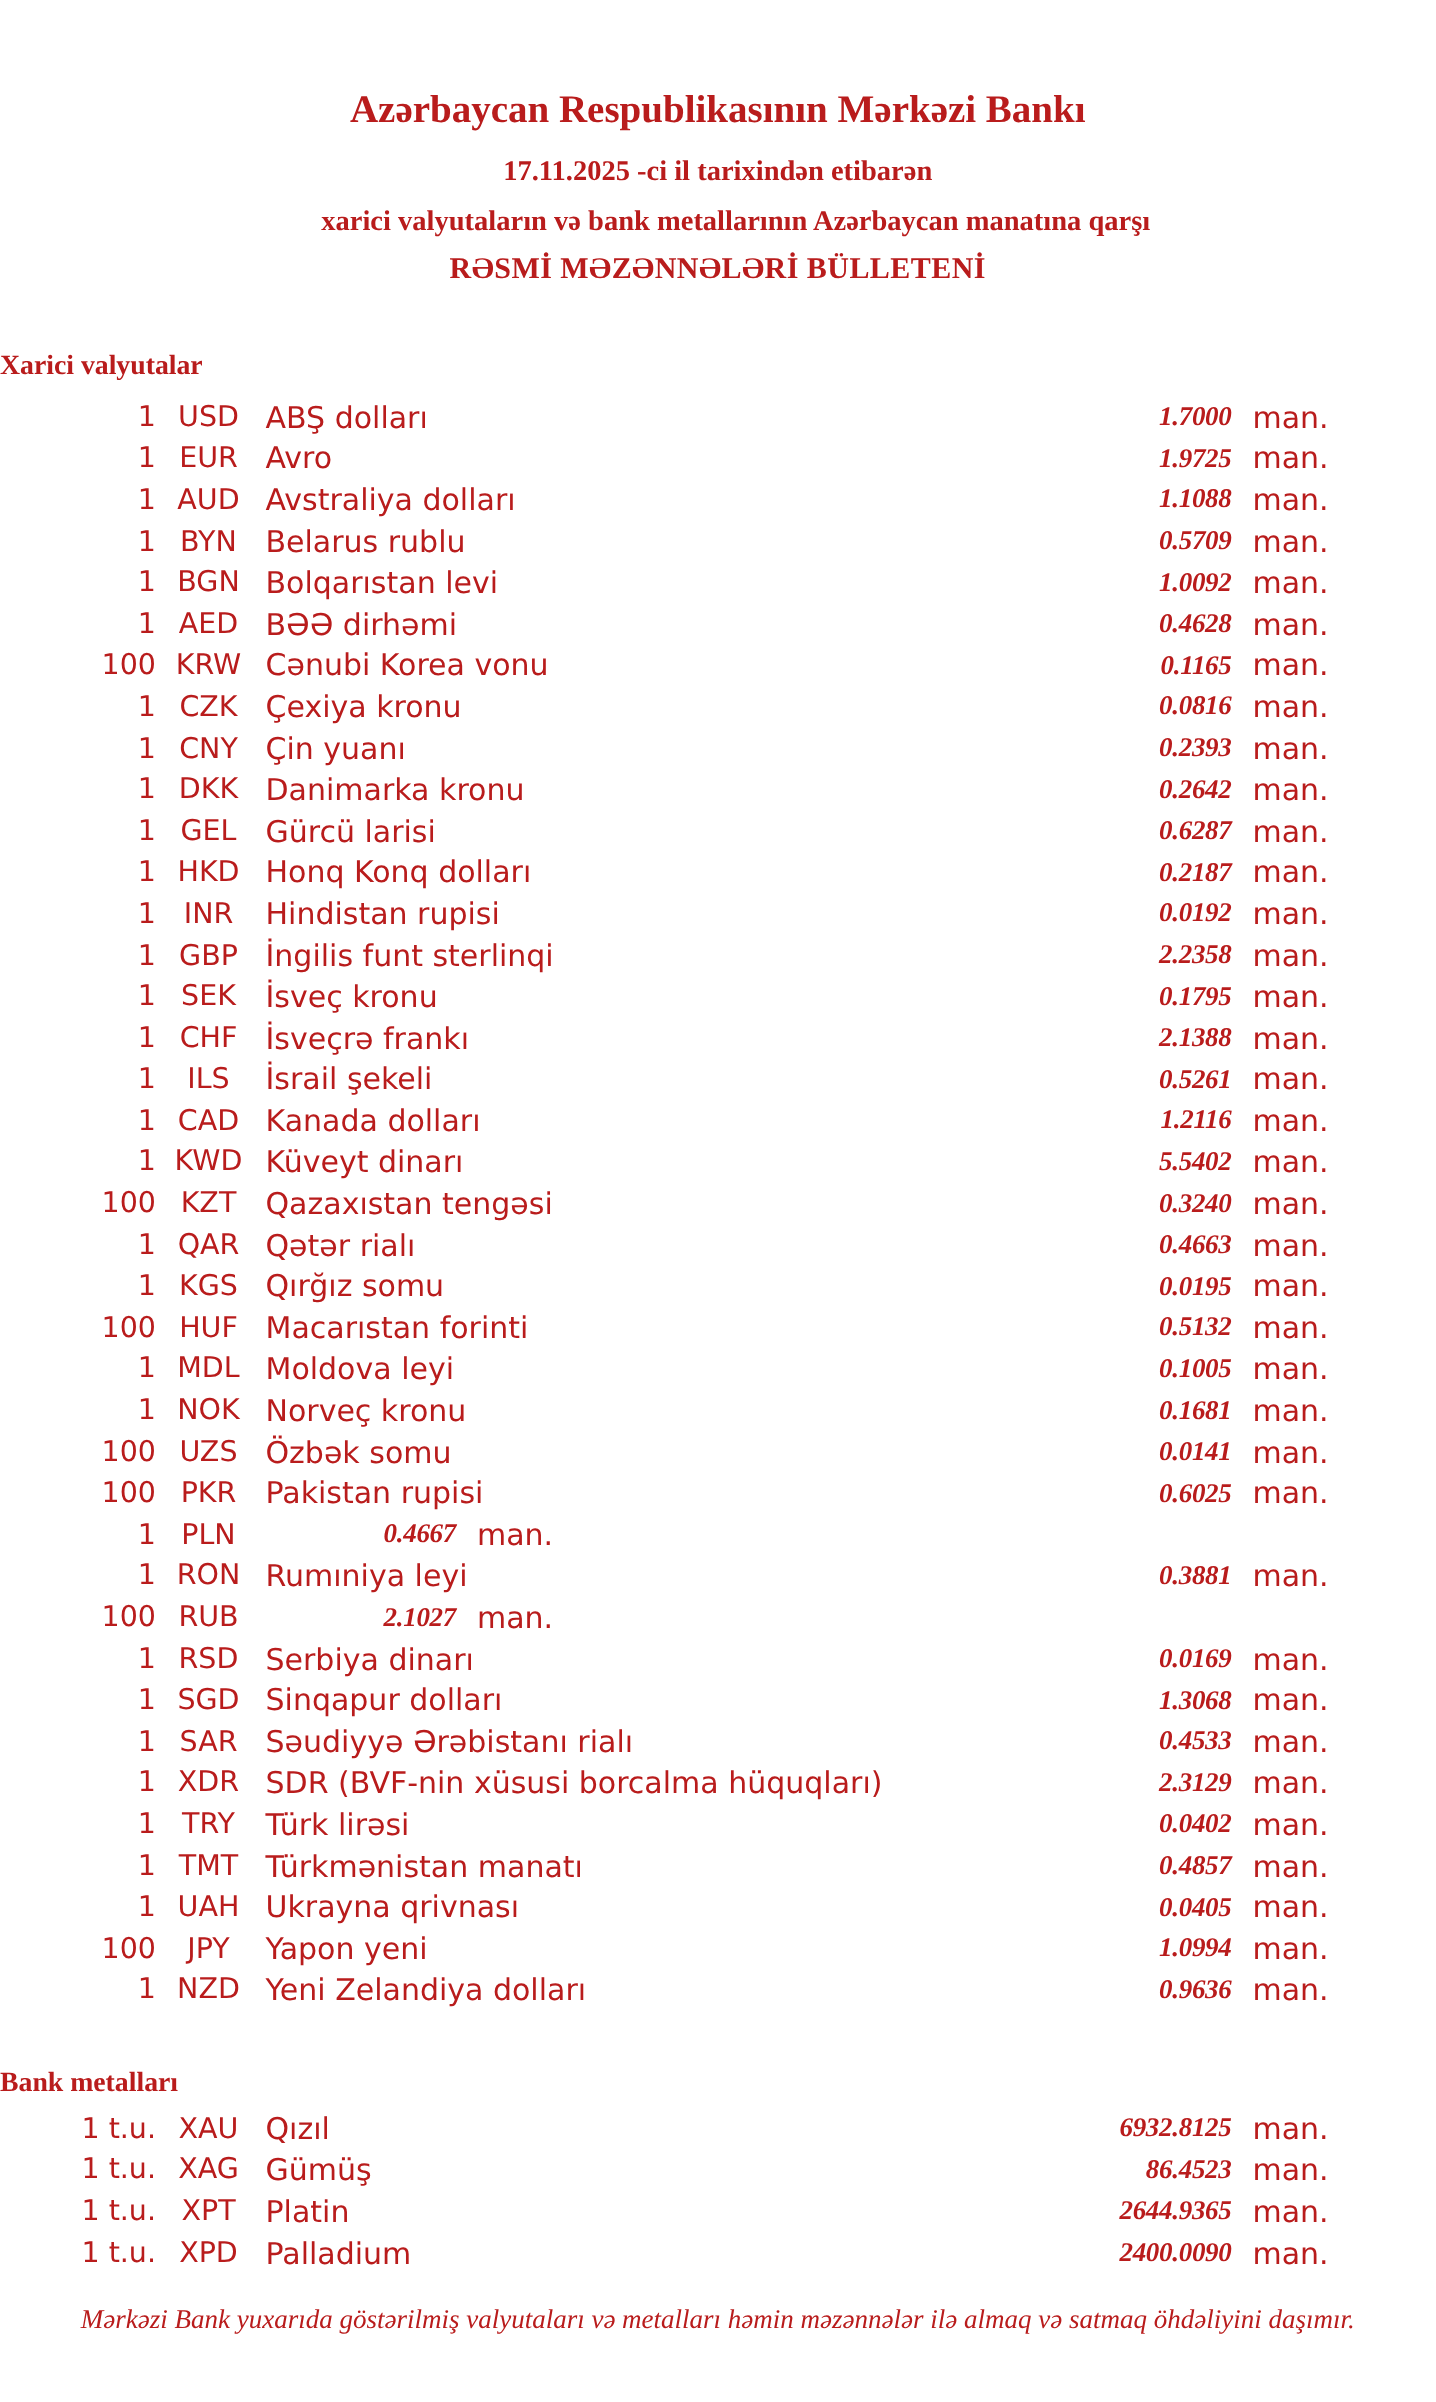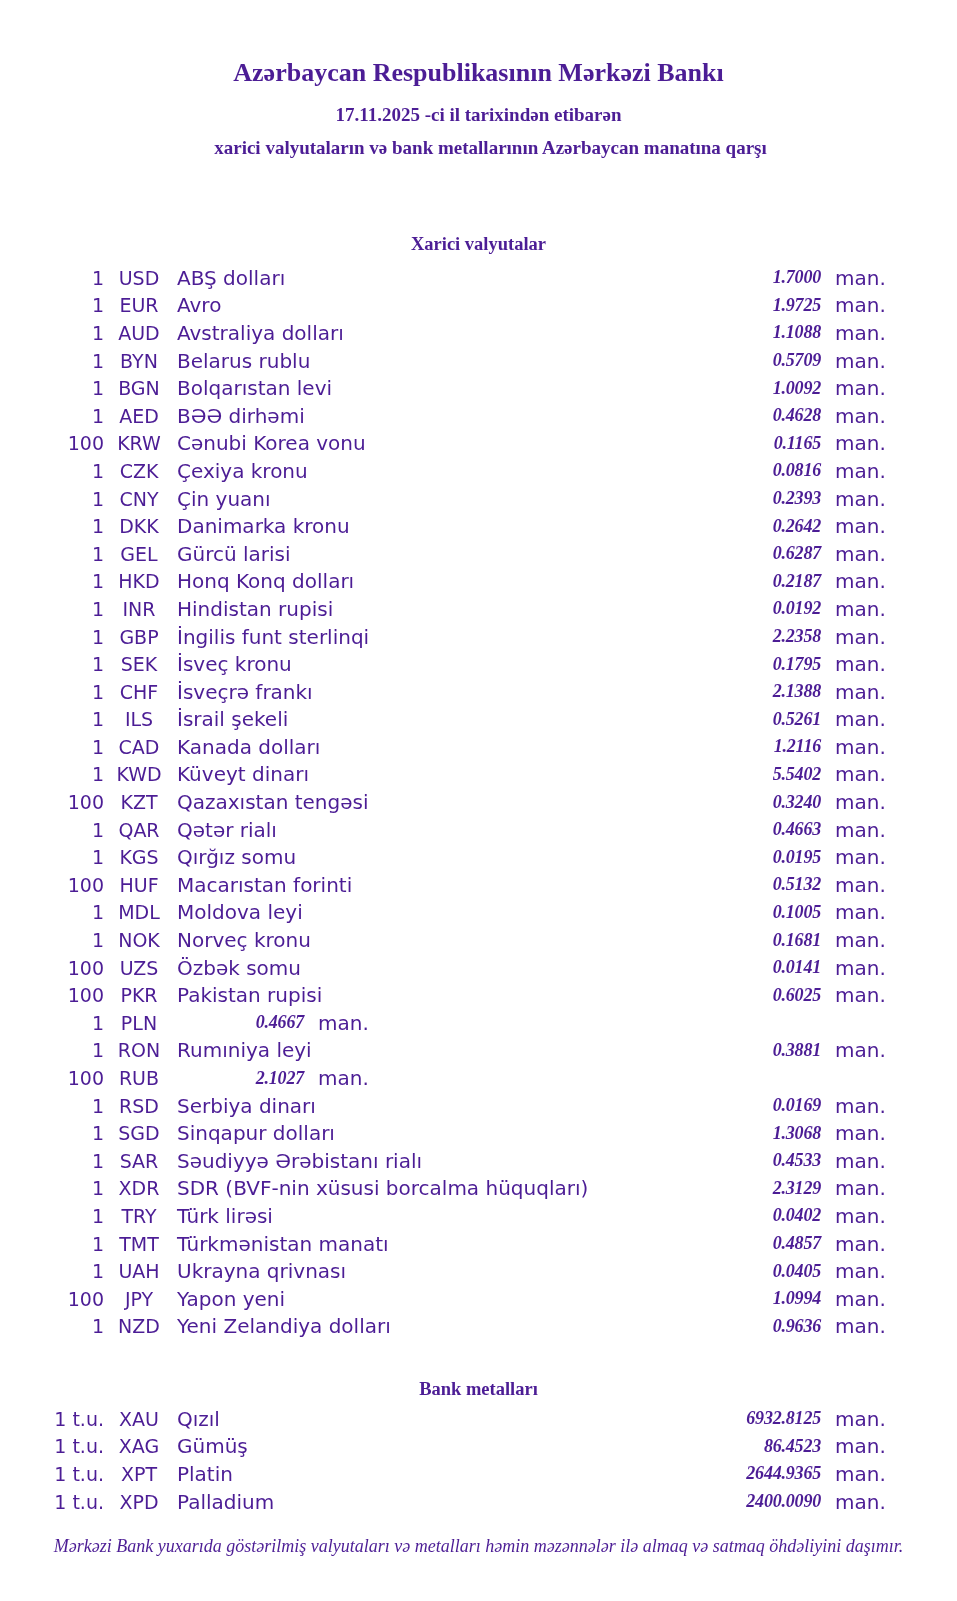--- a/index.html
+++ b/index.html
@@ -6,42 +6,41 @@
   html, body {
     margin: 0;
     padding: 0;
     background: #ffffff;
   }
   .page {
     position: relative;
     width: 957px;
     height: 1601px;
     background: #ffffff;
-    color: #4c1d95;
+    color: #b91c1c;
     overflow: hidden;
     font-family: "DejaVu Sans", sans-serif;
   }
   .hline {
     position: absolute;
     left: 0;
     right: 0;
     text-align: center;
     font-family: "Liberation Serif", serif;
     font-weight: bold;
     white-space: nowrap;
   }
   .bank-title   { top: 58px;  font-size: 26px; }
   .date-line    { top: 104px; font-size: 19px; }
   .subject-line { top: 137px; font-size: 19px; padding-left: 24px; }
   .bulletin-line{ top: 168px; font-size: 20px; letter-spacing: 0.3px; }
   .section-title {
     position: absolute;
     left: 0;
     right: 0;
-    text-align: center;
     font-family: "Liberation Serif", serif;
     font-weight: bold;
     font-size: 18.5px;
   }
   .section-title.currencies { top: 234px; }
   .section-title.metals     { top: 1379px; }
   .rate-table {
     position: absolute;
     left: 0;
     width: 884px;
@@ -100,20 +99,21 @@
   }
 </style>
 </head>
 <body>
 
 <div class="page">
 
   <div class="hline bank-title">Azərbaycan Respublikasının Mərkəzi Bankı</div>
   <div class="hline date-line">17.11.2025 -ci il tarixindən etibarən</div>
   <div class="hline subject-line">xarici valyutaların və bank metallarının Azərbaycan manatına qarşı</div>
+  <div class="hline bulletin-line">RƏSMİ MƏZƏNNƏLƏRİ BÜLLETENİ</div>
 
   <div class="section-title currencies">Xarici valyutalar</div>
   <div class="rate-table currencies">
   <div class="row">
     <span class="qty">1</span>
     <span class="code">USD</span>
     <span class="name">ABŞ dolları</span>
     <span class="rate">1.7000</span>
     <span class="man">man.</span>
   </div>

